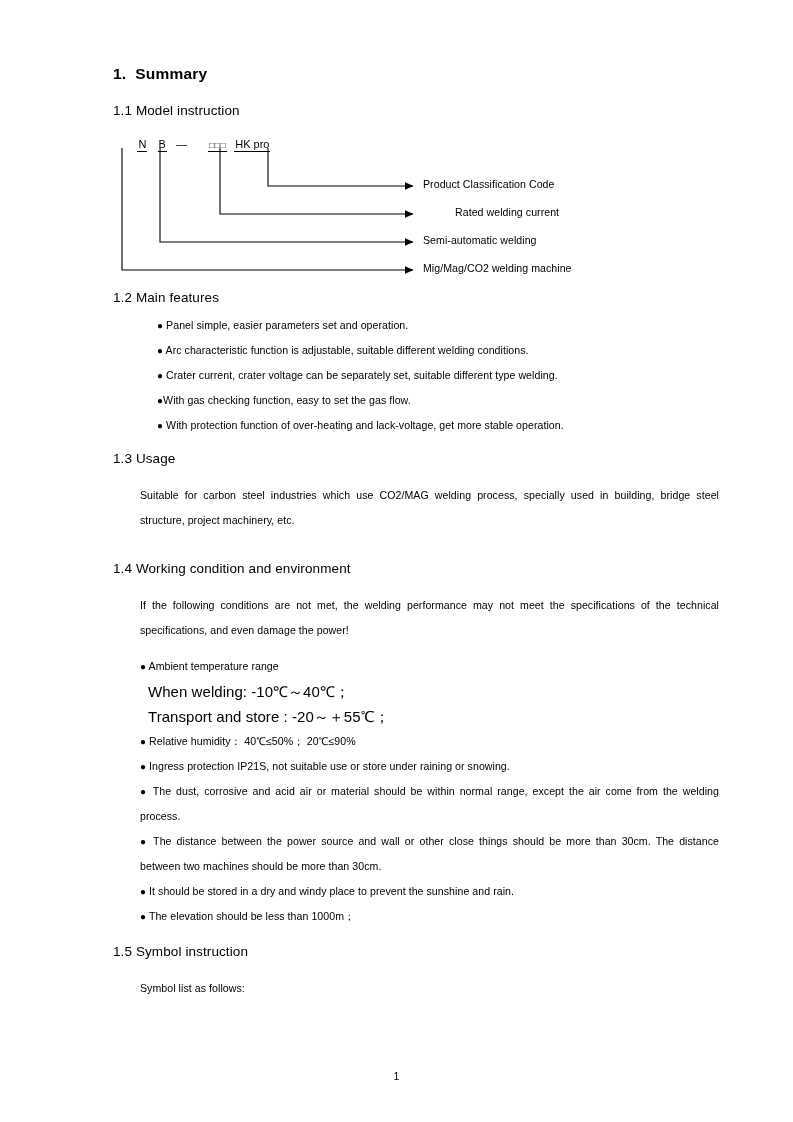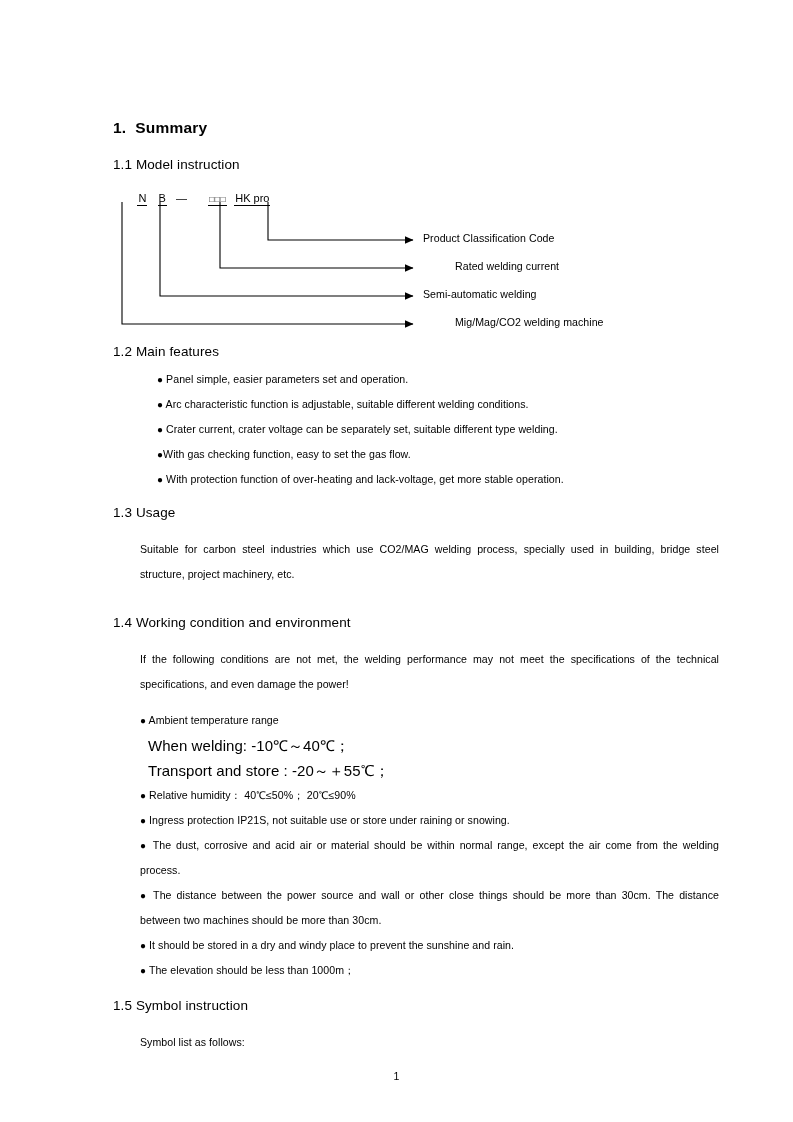--- a/index.html
+++ b/index.html
@@ -24,21 +24,21 @@
     top: 0;
     width: 606px;
   }
 
   
   .h1 {
     font-size: 15.5px;
     font-weight: bold;
     letter-spacing: 0.2px;
     margin: 0;
-    padding-top: 118px;
+    padding-top: 64px;
     line-height: 20px;
   }
   .h1 .num { margin-right: 9px; }
 
   .h2 {
     font-size: 13.5px;
     font-weight: normal;
     margin: 0;
     line-height: 18px;
     letter-spacing: 0.1px;
@@ -160,21 +160,21 @@
         <path d="M107,22 L107,88 L300,88" stroke="#000" stroke-width="1.1" fill="none" marker-end="url(#ah)"></path>
 
         <path d="M47,22 L47,116 L300,116" stroke="#000" stroke-width="1.1" fill="none" marker-end="url(#ah)"></path>
 
         <path d="M9,22 L9,144 L300,144" stroke="#000" stroke-width="1.1" fill="none" marker-end="url(#ah)"></path>
       </svg>
 
       <div class="dlabel" style="left:310px; top:52px;">Product Classification Code</div>
       <div class="dlabel" style="left:310px; top:80px;padding-left:32px;">Rated welding current</div>
       <div class="dlabel" style="left:310px; top:108px;">Semi-automatic welding</div>
-      <div class="dlabel" style="left:310px; top:136px;margin-left:32px;">Mig/Mag/CO2 welding machine</div>
+      <div class="dlabel" style="left:310px; top:136px;">Mig/Mag/CO2 welding machine</div>
     </div>
 
     <h2 class="h2">1.2 Main features</h2>
 
     <div class="sp-6"></div>
 
     <ul class="bullet-list">
       <li class="bullet-item b-indent"><span class="dot">●</span> <span>Panel simple, easier parameters set and operation.</span></li>
       <li class="bullet-item b-indent"><span class="dot">●</span> <span>Arc characteristic function is adjustable, suitable different welding conditions.</span></li>
       <li class="bullet-item b-indent"><span class="dot">●</span> <span>Crater current, crater voltage can be separately set, suitable different type welding.</span></li>

